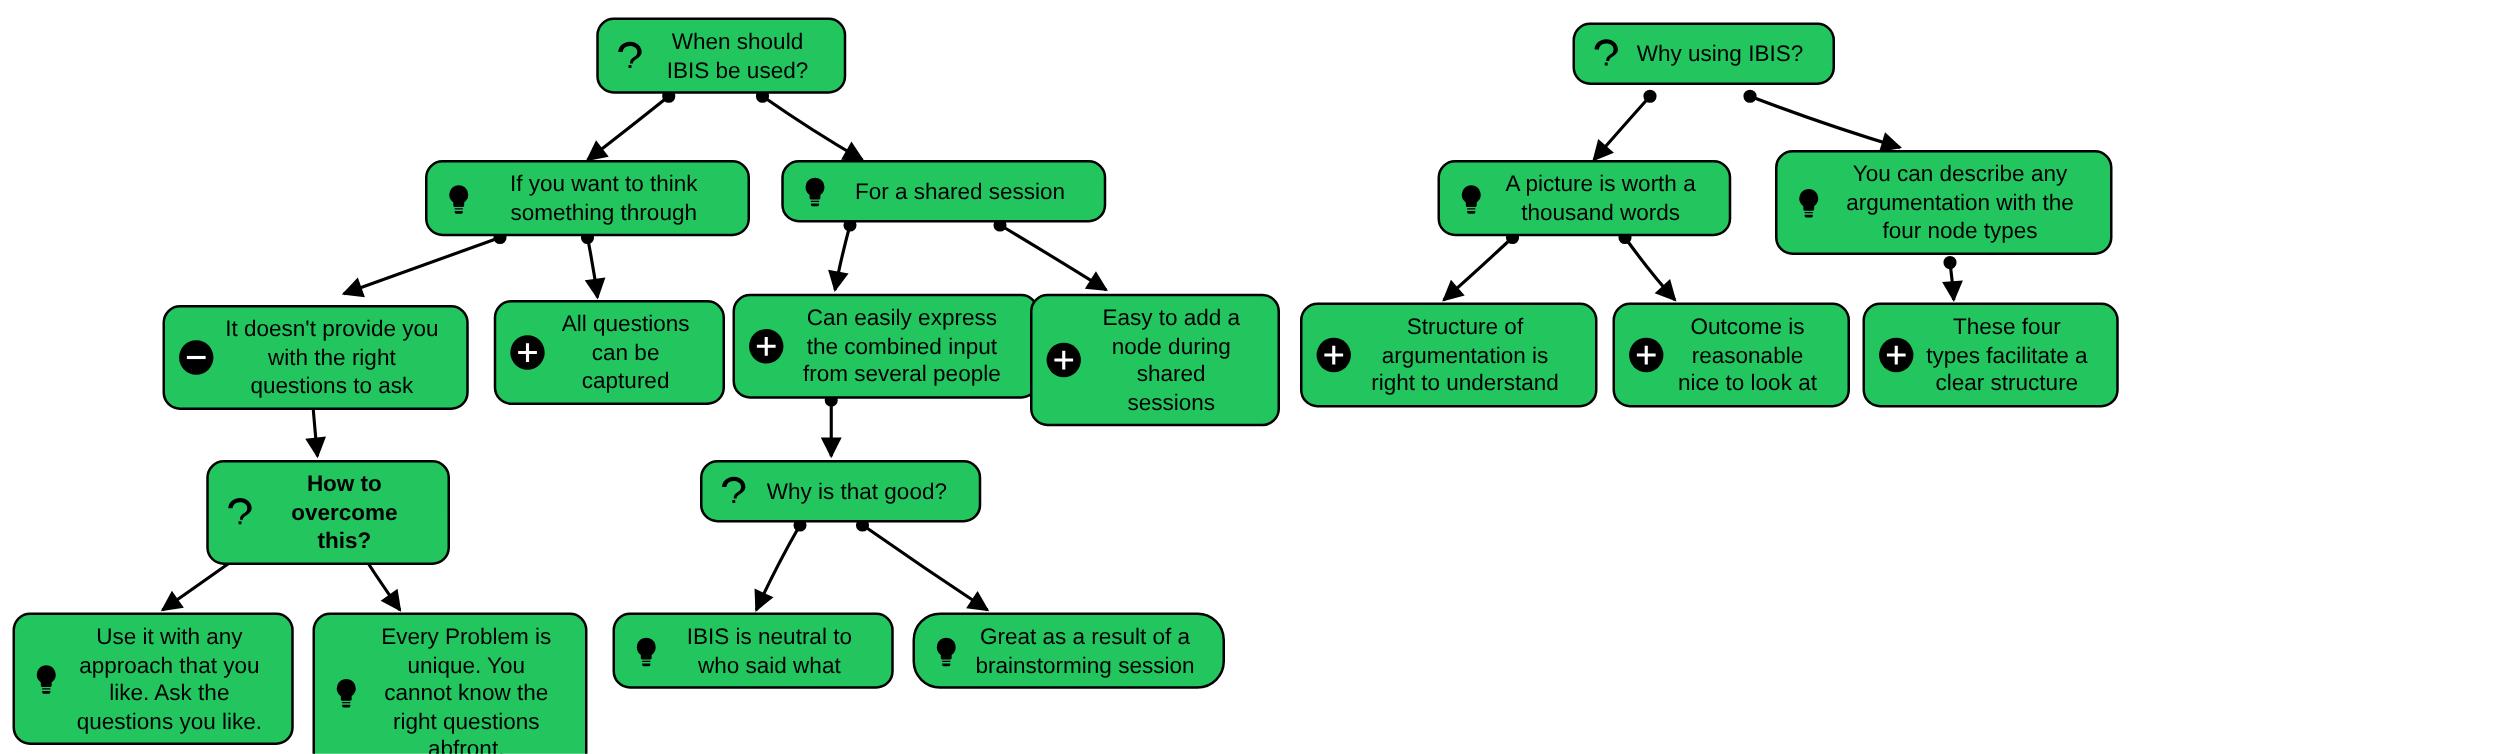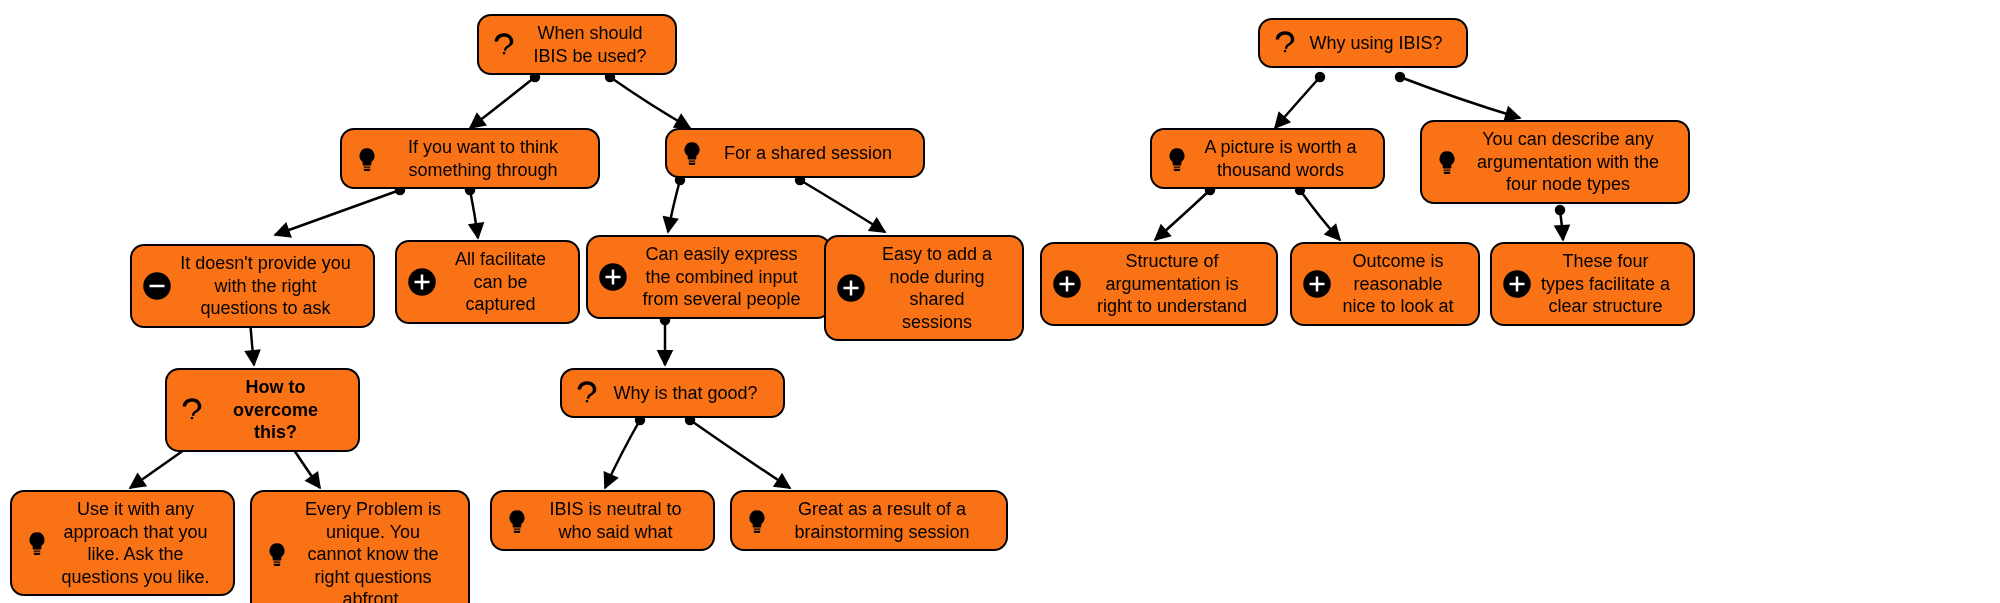--- a/index.html
+++ b/index.html
@@ -1,19 +1,19 @@
 <!DOCTYPE html>
 <html><head>
 <meta charset="utf-8">
 <style>
   html,body{margin:0;padding:0;background:#fff;font-family:Verdana,Geneva,sans-serif;}
   .canvas{position:relative;width:2000px;height:603px;}
   .node{
     position:absolute;
-    background:#f97316;
+    background:#22c55e;
     border:2px solid #000;
     border-radius:14px;
     box-sizing:border-box;
     display:flex;
     align-items:center;
     padding:6px 22px 6px 8px;
   }
   .node .icon{
     flex:0 0 auto;
     width:34px;height:34px;
@@ -106,21 +106,21 @@
 
 <div class="node" style="left:340px;top:128px;width:260px;">
   <span class="icon">
         <svg viewBox="0 0 24 24" width="26" height="26">
           <path fill="#000" d="M9 21h6v1a1 1 0 0 1-1 1h-4a1 1 0 0 1-1-1v-1zm0-2h6v1H9v-1zM12 2a7 7 0 0 0-4 12.7V17a1 1 0 0 0 1 1h6a1 1 0 0 0 1-1v-2.3A7 7 0 0 0 12 2z"></path>
         </svg>
       </span>
   <span class="txt">If you want to think something through</span>
 </div>
 
-<div class="node" style="left:625px;top:128px;width:260px;margin-left:40px;">
+<div class="node" style="left:625px;top:128px;width:260px;">
   <span class="icon">
         <svg viewBox="0 0 24 24" width="26" height="26">
           <path fill="#000" d="M9 21h6v1a1 1 0 0 1-1 1h-4a1 1 0 0 1-1-1v-1zm0-2h6v1H9v-1zM12 2a7 7 0 0 0-4 12.7V17a1 1 0 0 0 1 1h6a1 1 0 0 0 1-1v-2.3A7 7 0 0 0 12 2z"></path>
         </svg>
       </span>
   <span class="txt">For a shared session</span>
 </div>
 
 <div class="node" style="left:130px;top:244px;width:245px;">
   <span class="icon">
@@ -132,21 +132,21 @@
   <span class="txt">It doesn't provide you with the right questions to ask</span>
 </div>
 
 <div class="node" style="left:395px;top:240px;width:185px;">
   <span class="icon">
         <svg viewBox="0 0 24 24" width="30" height="30">
           <circle cx="12" cy="12" r="11" fill="#000"></circle>
           <path d="M11 6h2v12h-2z M6 11h12v2H6z" fill="#fff"></path>
         </svg>
       </span>
-  <span class="txt">All facilitate can be captured</span>
+  <span class="txt">All questions can be captured</span>
 </div>
 
 <div class="node" style="left:586px;top:235px;width:245px;">
   <span class="icon">
         <svg viewBox="0 0 24 24" width="30" height="30">
           <circle cx="12" cy="12" r="11" fill="#000"></circle>
           <path d="M11 6h2v12h-2z M6 11h12v2H6z" fill="#fff"></path>
         </svg>
       </span>
   <span class="txt">Can easily express the combined input from several people</span>
@@ -200,21 +200,21 @@
 
 <div class="node" style="left:490px;top:490px;width:225px;align-items:center;">
   <span class="icon">
         <svg viewBox="0 0 24 24" width="26" height="26">
           <path fill="#000" d="M9 21h6v1a1 1 0 0 1-1 1h-4a1 1 0 0 1-1-1v-1zm0-2h6v1H9v-1zM12 2a7 7 0 0 0-4 12.7V17a1 1 0 0 0 1 1h6a1 1 0 0 0 1-1v-2.3A7 7 0 0 0 12 2z"></path>
         </svg>
       </span>
   <span class="txt">IBIS is neutral to who said what</span>
 </div>
 
-<div class="node" style="left:730px;top:490px;width:278px;">
+<div class="node" style="left:730px;top:490px;width:250px;border-radius:22px;">
   <span class="icon">
         <svg viewBox="0 0 24 24" width="26" height="26">
           <path fill="#000" d="M9 21h6v1a1 1 0 0 1-1 1h-4a1 1 0 0 1-1-1v-1zm0-2h6v1H9v-1zM12 2a7 7 0 0 0-4 12.7V17a1 1 0 0 0 1 1h6a1 1 0 0 0 1-1v-2.3A7 7 0 0 0 12 2z"></path>
         </svg>
       </span>
   <span class="txt">Great as a result of a brainstorming session</span>
 </div>
 
 <div class="node" style="left:1258px;top:18px;width:210px;">
   <span class="icon">

